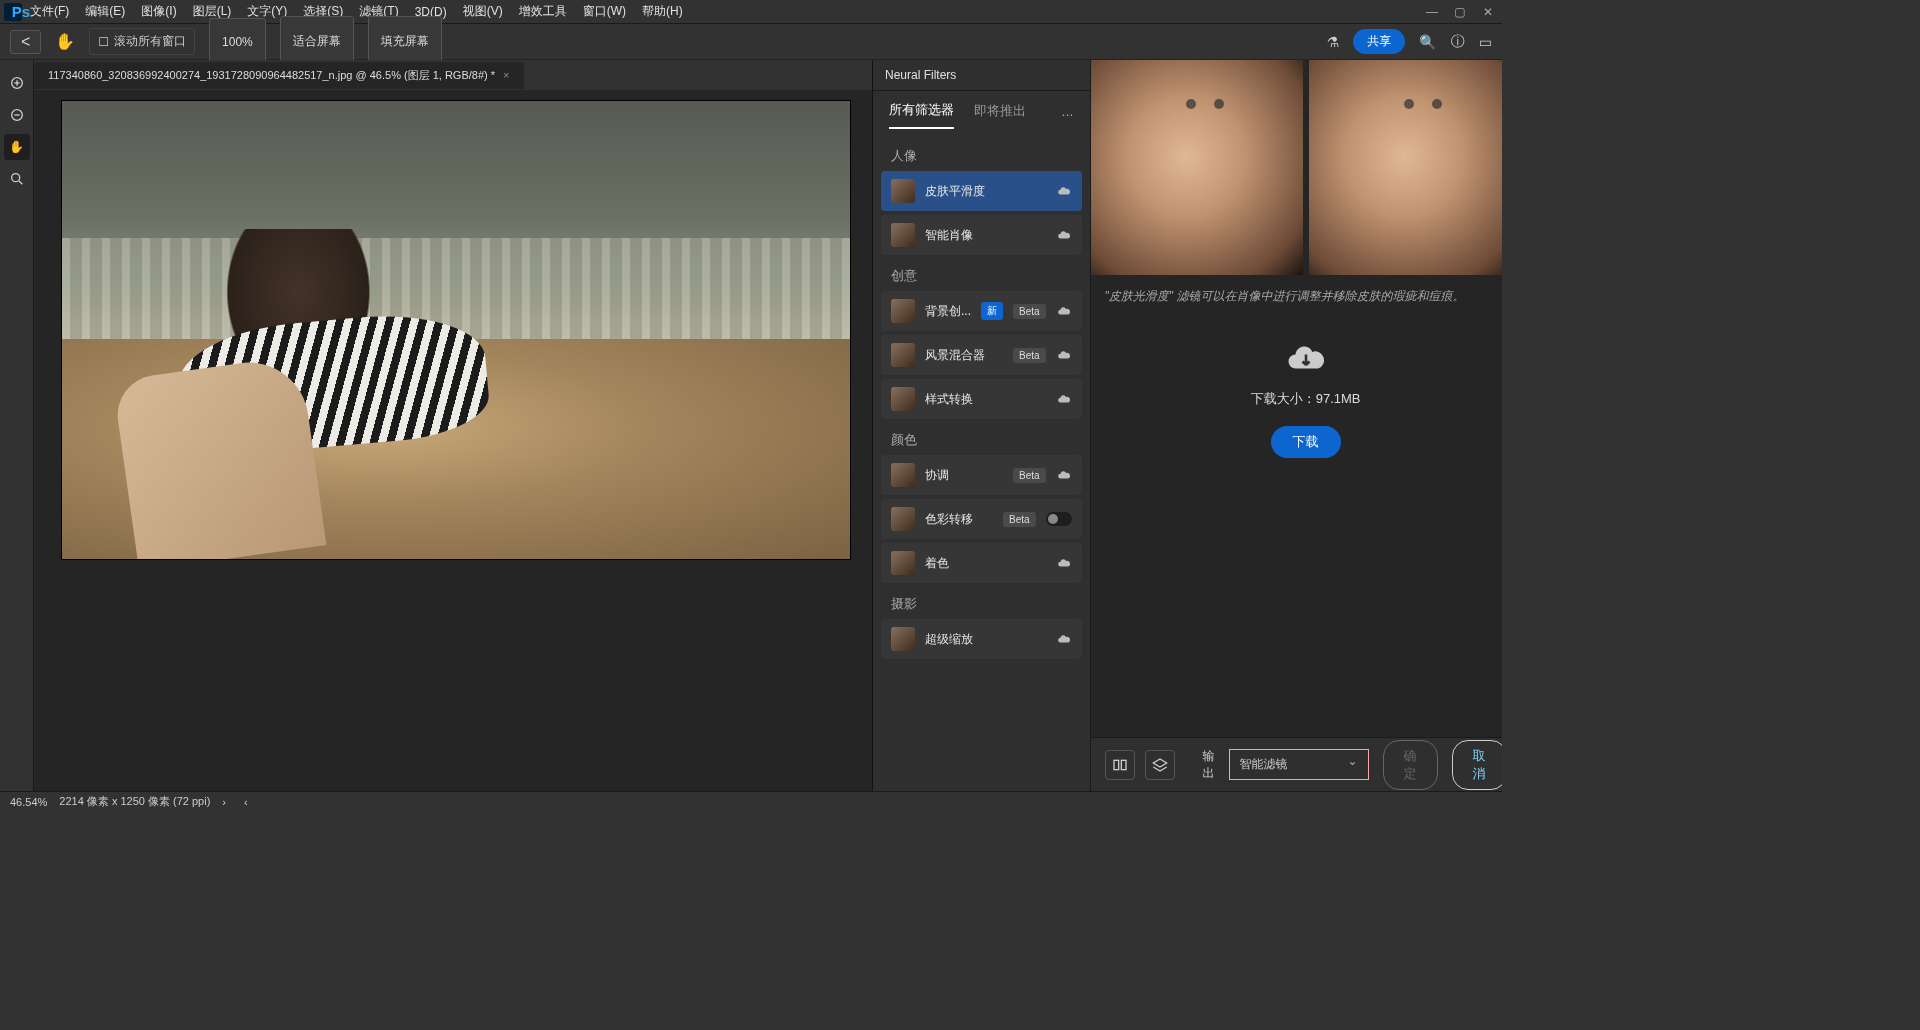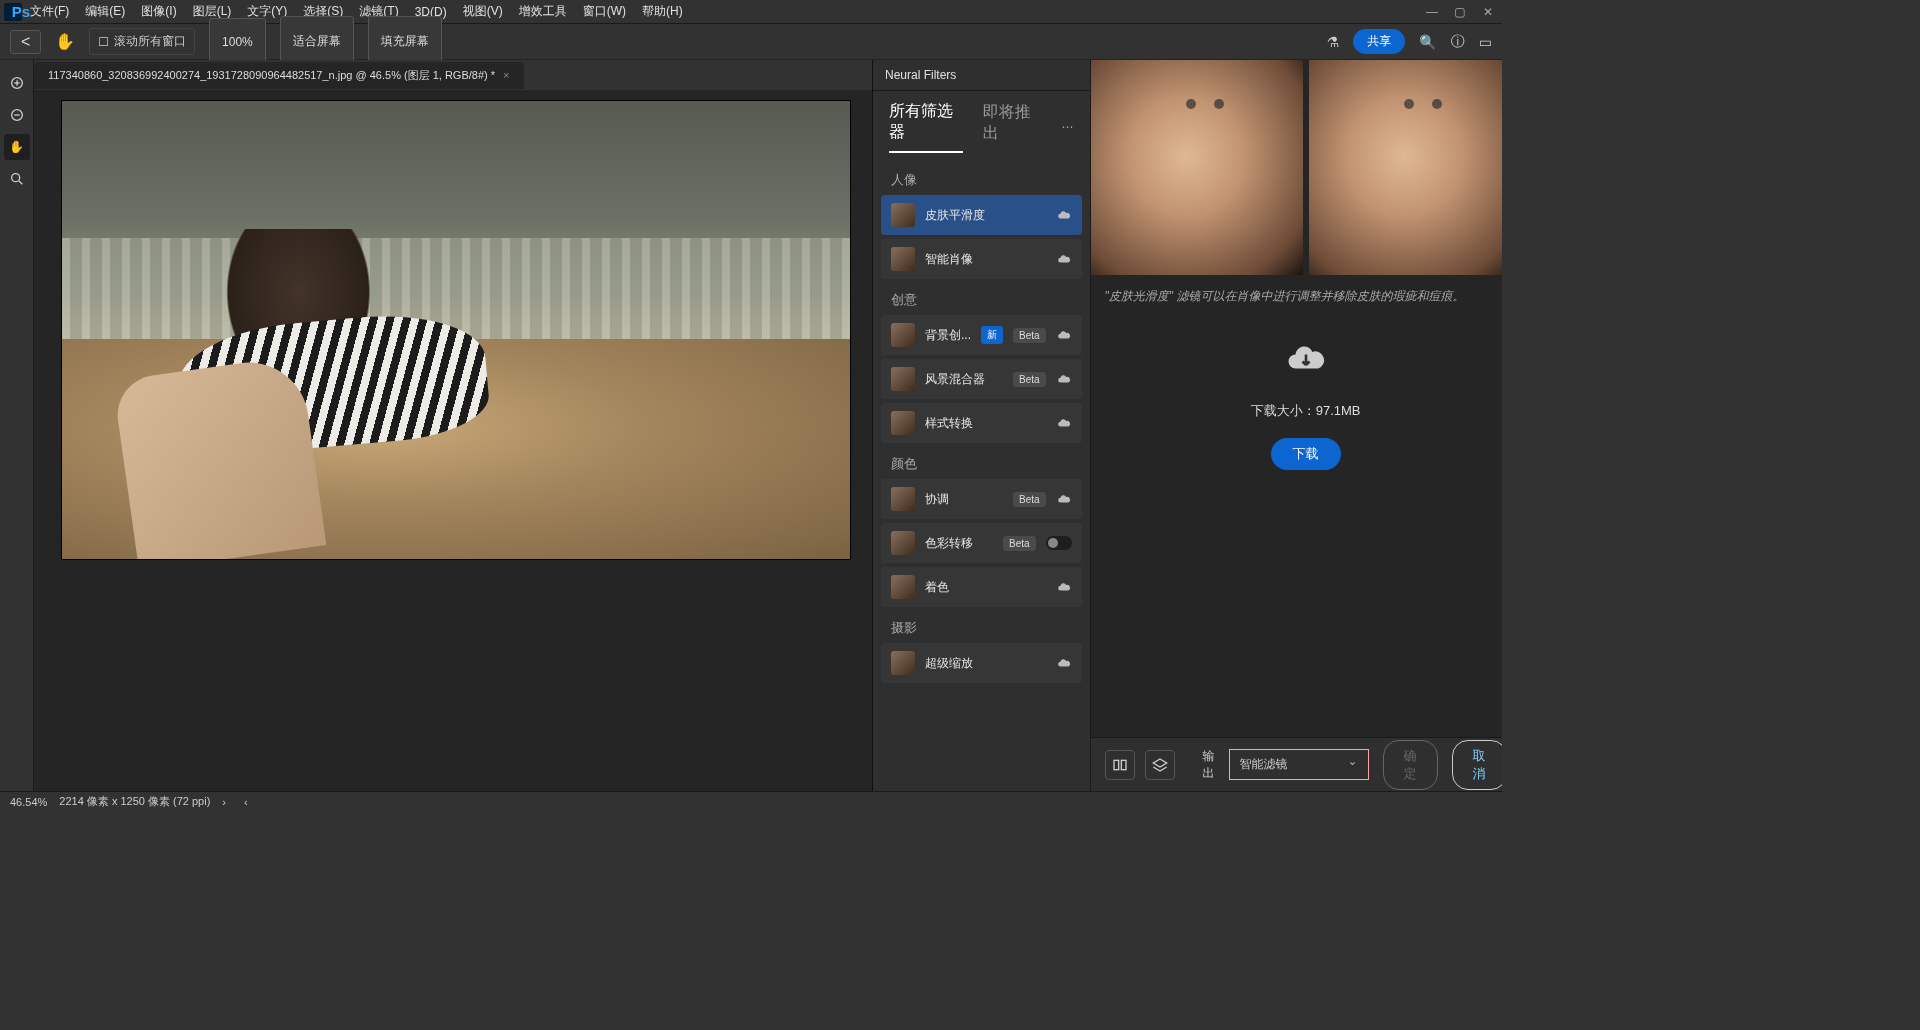--- a/index.html
+++ b/index.html
@@ -43,21 +43,21 @@
 .canvas .blanket { position: absolute; bottom: 0; left: 0; right: 0; height: 48%; background: radial-gradient(ellipse at 40% 40%, #c9a979 0%, #a4865d 40%, #7a6242 100%); }
 .canvas .figure { position: absolute; top: 28%; left: 18%; width: 30%; height: 55%; background: radial-gradient(ellipse at 40% 25%, #43332a 0%, #2b2119 35%, transparent 36%); }
 .canvas .figure::after { content: ""; position: absolute; top: 36%; left: -10%; width: 130%; height: 50%; background: repeating-linear-gradient(110deg, #ecebe5 0 8px, #1c1c1c 8px 16px); border-radius: 40% 40% 30% 30%; transform: rotate(-5deg); }
 .canvas .arm { position: absolute; bottom: 0; left: 8%; width: 24%; height: 42%; background: linear-gradient(135deg, #d7b998 0%, #b89876 100%); border-radius: 40px 60px 0 0; transform: rotate(-8deg); }
 
 
 .panel-area { width: 630px; display: flex; background: #252525; border-left: 1px solid #111; }
 .nf-left { width: 250px; background: #2f2f2f; display: flex; flex-direction: column; border-right: 1px solid #1a1a1a; }
 .nf-title { padding: 8px 12px; font-size: 12px; color: #e0e0e0; background: #2f2f2f; border-bottom: 1px solid #1a1a1a; }
 .nf-tabs { display: flex; align-items: center; padding: 10px 16px 0; gap: 20px; position: relative; }
-.nf-tabs .tab { padding-bottom: 8px; font-size: 16px; cursor: pointer; color: #999; }
+.nf-tabs .tab { padding-bottom: 8px; font-size: 13px; cursor: pointer; color: #999; }
 .nf-tabs .tab.active { color: #fff; border-bottom: 2px solid #fff; }
 .nf-tabs .more { margin-left: auto; color: #aaa; cursor: pointer; }
 .nf-list { flex: 1; overflow-y: auto; padding: 10px 8px; }
 .nf-cat { font-size: 13px; color: #aaa; padding: 8px 10px 6px; }
 .nf-item { display: flex; align-items: center; padding: 8px 10px; border-radius: 4px; gap: 10px; cursor: pointer; margin-bottom: 4px; background: #363636; }
 .nf-item.selected { background: #2a5089; }
 .nf-item .thumb { width: 24px; height: 24px; border-radius: 3px; background: linear-gradient(135deg, #8a6f5a, #3c2d20); flex-shrink: 0; }
 .nf-item .label { flex: 1; font-size: 12px; color: #e6e6e6; white-space: nowrap; overflow: hidden; text-overflow: ellipsis; }
 .nf-item .badge { font-size: 10px; padding: 2px 6px; border-radius: 3px; background: #4a4a4a; color: #ddd; }
 .nf-item .badge.new { background: #0d66d0; color: #fff; }
@@ -65,21 +65,21 @@
 .nf-item .toggle { width: 26px; height: 14px; border-radius: 8px; background: #1e1e1e; position: relative; }
 .nf-item .toggle::after { content:""; position:absolute; width:10px; height:10px; border-radius:50%; background:#888; top:2px; left:2px; }
 
 .nf-right { flex: 1; display: flex; flex-direction: column; padding: 0; }
 .preview-pair { display: flex; gap: 6px; padding: 0; }
 .preview { flex: 1; height: 215px; background: radial-gradient(ellipse at 45% 45%, #e0b894 0%, #c19471 35%, #6d4b37 80%, #1a1410 100%); position: relative; }
 .preview::after { content:""; position:absolute; top:18%; left:45%; width:10px; height:10px; border-radius:50%; background:rgba(20,30,40,0.6); box-shadow: 28px 0 0 rgba(20,30,40,0.6); }
 .desc { padding: 12px 14px; font-size: 12px; color: #a9a9a9; font-style: italic; line-height: 1.5; }
 .dl-area { display: flex; flex-direction: column; align-items: center; padding: 20px 0; }
 .dl-area .cloud-icon { font-size: 38px; color: #ccc; }
-.dl-size { margin-top: 14px; font-size: 13px; color: #ddd; }
+.dl-size { margin-top: 2px; font-size: 13px; color: #ddd; }
 .dl-btn { margin-top: 18px; background: #0d66d0; color: #fff; padding: 7px 22px; border-radius: 16px; cursor: pointer; font-size: 13px; }
 
 
 .panel-bottom { height: 54px; border-top: 1px solid #1a1a1a; display: flex; align-items: center; padding: 0 14px; gap: 14px; background: #2f2f2f; }
 .panel-bottom .left-btns { display: flex; gap: 10px; }
 .panel-bottom .sq-btn { width: 30px; height: 30px; border: 1px solid #555; border-radius: 4px; display:flex; align-items:center; justify-content:center; cursor:pointer; }
 .panel-bottom .spacer { flex: 1; }
 .panel-bottom .outlabel { font-size: 12px; color: #ccc; }
 .panel-bottom .select { border: 1px solid #fca5a5; padding: 6px 16px 6px 10px; border-radius: 0; font-size: 12px; cursor: pointer; position: relative; min-width: 140px; }
 .panel-bottom .select::after { content:"⌄"; position:absolute; right:10px; top:4px; color:#aaa; }

